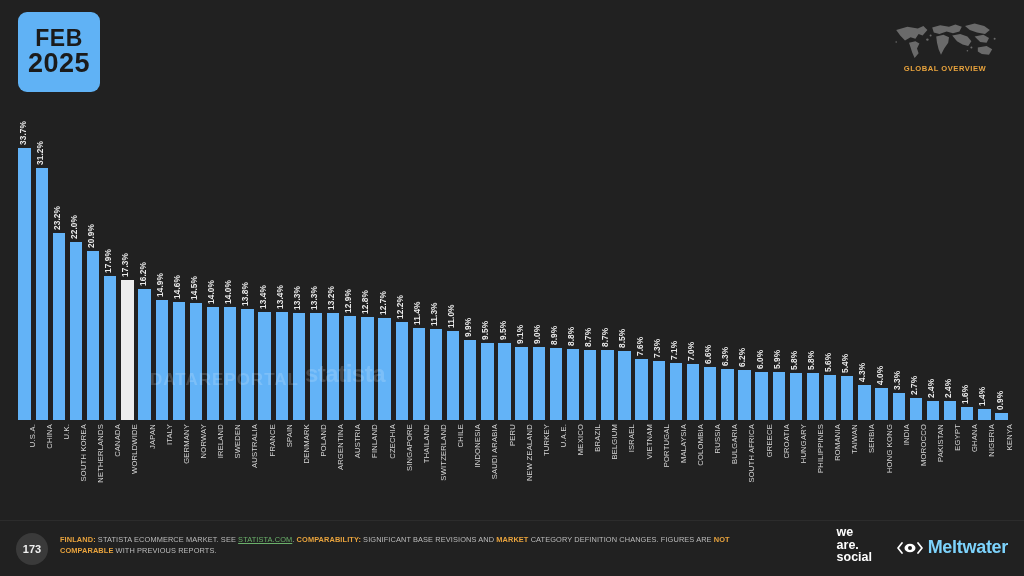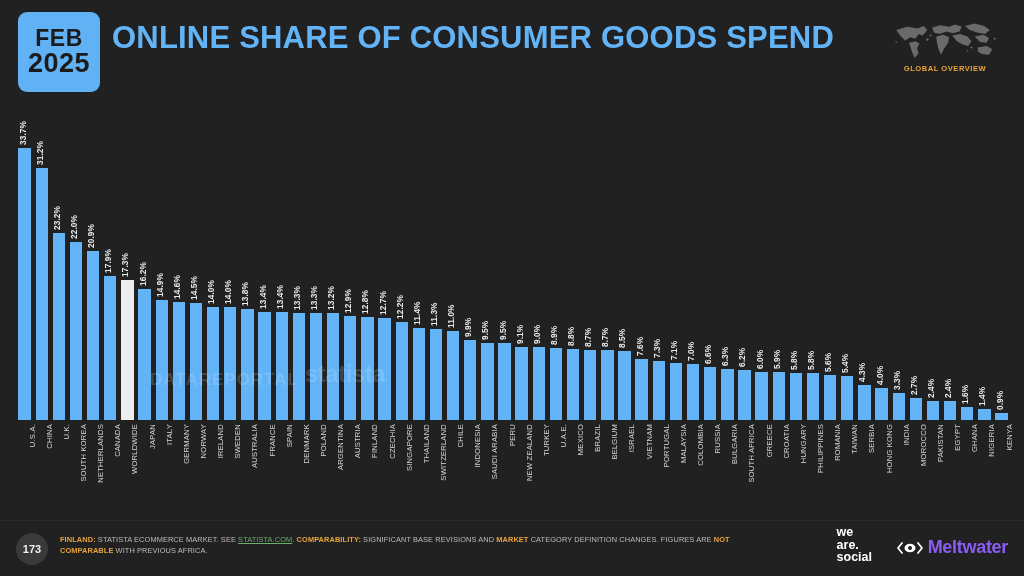--- a/index.html
+++ b/index.html
@@ -119,33 +119,32 @@
   .source .lnk { color: #6ab06a; text-decoration: underline; }
   .source .amber { color: #e8a33d; font-weight: bold; }
 
   .was {
     position: absolute; right: 152px; bottom: 12px;
     color: #fff; font-weight: bold; font-size: 12.5px; line-height: 1.02;
     text-align: left;
   }
   .mw { position: absolute; right: 16px; bottom: 18px; display: flex; align-items: center; gap: 5px; }
   .mw-eye { width: 26px; height: 14px; }
-  .mw-text { color: #8b5cf6; font-size: 18px; font-weight: bold; letter-spacing: -.3px; }
+  .mw-text { color: #7dd3fc; font-size: 18px; font-weight: bold; letter-spacing: -.3px; }
 </style>
 </head>
 <body>
 
 <div id="root">
 
   <div class="header">
     <div class="date-badge">
       <div class="m">FEB</div>
       <div class="y">2025</div>
     </div>
-    <div class="title">ONLINE SHARE OF CONSUMER GOODS SPEND</div>
 
     <div class="map-badge">
       <svg viewBox="0 0 280 110">
         <g fill="#cfcfcf">
           <path d="M18 30 L46 22 L72 26 L86 20 L96 30 L84 44 L74 40 L66 52 L54 48 L40 56 L28 44 Z"></path>
           <path d="M50 62 L66 58 L76 64 L70 76 L74 88 L64 100 L58 86 L54 74 Z"></path>
           <path d="M108 24 L128 18 L150 22 L166 16 L182 22 L176 34 L160 38 L144 34 L126 40 L112 36 Z"></path>
           <path d="M118 46 L136 42 L150 48 L148 62 L138 76 L130 92 L124 78 L120 62 Z"></path>
           <path d="M158 44 L178 40 L196 46 L206 58 L198 70 L184 66 L170 58 Z"></path>
           <path d="M190 20 L214 14 L238 20 L252 30 L240 40 L220 36 L202 30 Z"></path>
@@ -575,21 +574,21 @@
       <div class="xtick">
         <span>NIGERIA</span>
       </div>
       <div class="xtick">
         <span>KENYA</span>
       </div>
     </div>
 
   <div class="footer">
     <div class="page-circle">173</div>
-    <div class="source"><b>FINLAND:</b><span> STATISTA ECOMMERCE MARKET. SEE </span><a class="lnk" href="#">STATISTA.COM</a><span>. </span><b>COMPARABILITY:</b><span> SIGNIFICANT BASE REVISIONS AND </span><span class="amber">MARKET</span><span> CATEGORY DEFINITION CHANGES. FIGURES ARE </span><span class="amber">NOT COMPARABLE</span><span> WITH PREVIOUS AFRICA.</span></div>
+    <div class="source"><b>FINLAND:</b><span> STATISTA ECOMMERCE MARKET. SEE </span><a class="lnk" href="#">STATISTA.COM</a><span>. </span><b>COMPARABILITY:</b><span> SIGNIFICANT BASE REVISIONS AND </span><span class="amber">MARKET</span><span> CATEGORY DEFINITION CHANGES. FIGURES ARE </span><span class="amber">NOT COMPARABLE</span><span> WITH PREVIOUS REPORTS.</span></div>
 
     <div class="was">
       <div>we</div>
       <div>are.</div>
       <div>social</div>
     </div>
 
     <div class="mw">
       <svg class="mw-eye" viewBox="0 0 52 26">
         <path d="M10 3 L2 13 L10 23" stroke="#fff" stroke-width="3.4" fill="none" stroke-linecap="round" stroke-linejoin="round"></path>

